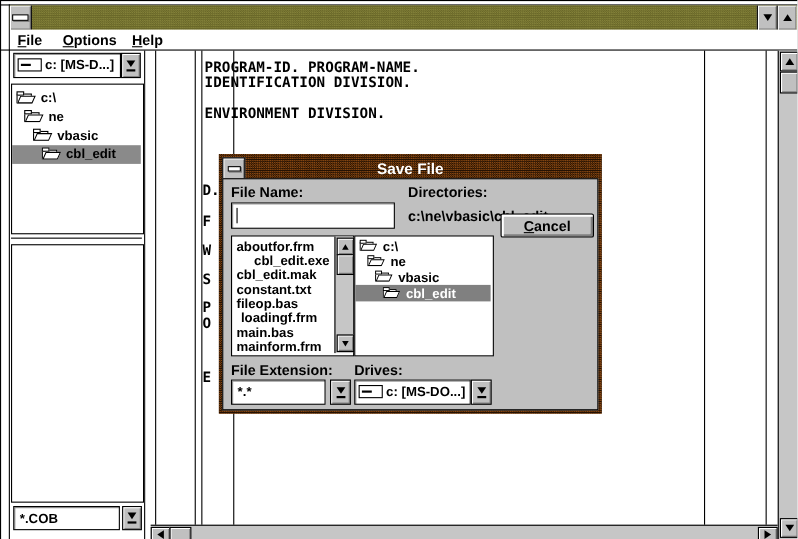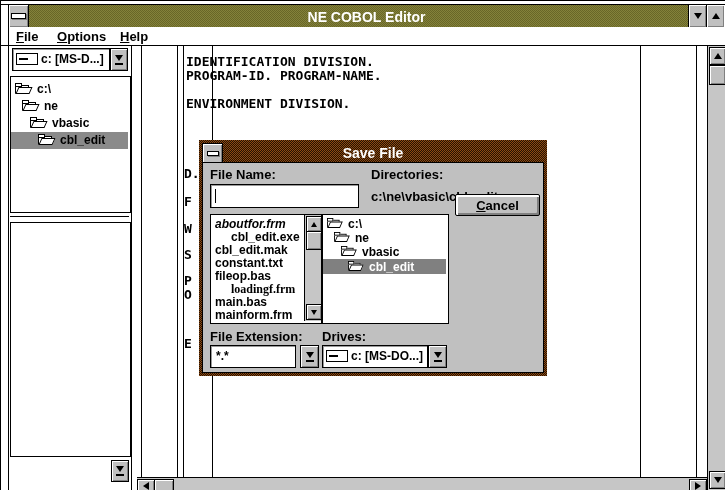--- a/index.html
+++ b/index.html
@@ -53,21 +53,20 @@
 <div id="screen">
 
   <div class="abs" style="left:0;top:0;width:725px;height:490px;border-top:1px solid #000;border-left:1px solid #000;border-right:1px solid #000;"></div>
   <div class="abs hline" style="left:0;top:4px;width:725px;"></div>
   <div class="abs vline" style="left:8px;top:4px;height:486px;"></div>
 
   <div class="abs dither-olive" style="left:9px;top:5px;width:715px;height:22px;"></div>
   <div class="abs grey bevel" style="left:9px;top:5px;width:19px;height:22px;border-right:1px solid #000;display:flex;align-items:center;justify-content:center;">
     <span class="dash"></span>
   </div>
-  <div class="abs" style="left:9px;top:9px;width:715px;text-align:center;font:bold 14px 'Liberation Sans',sans-serif;color:#fff;">NE COBOL Editor</div>
   <div class="abs grey bevel" style="left:688px;top:5px;width:17px;height:22px;border-left:1px solid #000;display:flex;align-items:center;justify-content:center;">
     <span class="tri tri-down"></span>
   </div>
   <div class="abs grey bevel" style="left:706px;top:5px;width:17px;height:22px;border-left:1px solid #000;display:flex;align-items:center;justify-content:center;">
     <span class="tri tri-up"></span>
   </div>
 
   <div class="abs" style="left:9px;top:27px;width:715px;height:18px;background:#fff;"></div>
   <div class="abs hline" style="left:0;top:45px;width:725px;"></div>
   <div class="abs ui ulf" style="left:16px;top:29px;">File</div>
@@ -119,35 +118,38 @@
           <i class="front"></i>
         </span>
       <span class="ui12" style="position:absolute;left:49px;top:1px;">cbl_edit</span>
     </div>
   </div>
 
   <div class="abs hline" style="left:10px;top:216px;width:119px;"></div>
 
   <div class="abs listbox" style="left:10px;top:222px;width:119px;height:233px;"></div>
 
+  <div class="abs combo" style="left:12px;top:460px;width:95px;height:20px;">
+    <span class="ui12" style="position:absolute;left:5px;top:3px;">*.COB</span>
+  </div>
   <div class="abs ddbtn" style="left:111px;top:460px;width:16px;height:20px;">
     <span class="tri tri-down"></span>
     <span class="ddbar"></span>
   </div>
 
   <div class="abs vline" style="left:141px;top:46px;height:432px;"></div>
   <div class="abs vline" style="left:177px;top:46px;height:432px;"></div>
   <div class="abs vline" style="left:183px;top:46px;height:432px;"></div>
   <div class="abs vline" style="left:212px;top:46px;height:432px;"></div>
   <div class="abs vline" style="left:640px;top:46px;height:432px;"></div>
   <div class="abs vline" style="left:696px;top:46px;height:432px;"></div>
 
   <div class="abs" style="left:186px;top:54px;width:500px;">
+    <div class="mono" style="height:14px;">PROGRAM-ID. PROGRAM-NAME.</div>
     <div class="mono" style="height:14px;">IDENTIFICATION DIVISION.</div>
-    <div class="mono" style="height:14px;">PROGRAM-ID. PROGRAM-NAME.</div>
     <div class="mono" style="height:14px;"></div>
     <div class="mono" style="height:14px;">ENVIRONMENT DIVISION.</div>
     <div class="mono" style="height:14px;"></div>
   </div>
   <span class="abs mono" style="left:184px;top:166px;">D.</span>
   <span class="abs mono" style="left:184px;top:194px;">F</span>
   <span class="abs mono" style="left:184px;top:221px;">W</span>
   <span class="abs mono" style="left:184px;top:247px;">S</span>
   <span class="abs mono" style="left:184px;top:273px;">P</span>
   <span class="abs mono" style="left:184px;top:287px;">O</span>
@@ -187,26 +189,26 @@
       <span class="ui" style="position:absolute;left:7px;top:4px;">File Name:</span>
       <div class="combo" style="position:absolute;left:7px;top:21px;width:147px;height:22px;">
         <span class="caret"></span>
         <span class="ui12" style="position:absolute;left:7px;top:4px;"></span>
       </div>
 
       <span class="ui" style="position:absolute;left:168px;top:4px;">Directories:</span>
       <span class="ui" style="position:absolute;left:168px;top:26px;">c:\ne\vbasic\cbl_edit</span>
 
       <div class="listbox" style="position:absolute;left:7px;top:51px;width:110px;height:108px;">
-        <div class="ui12" style="position:absolute;left:4px;top:2px;font-style:italic;">aboutfor.frm</div>
+        <div class="ui12" style="position:absolute;left:4px;top:2px;">aboutfor.frm</div>
         <div class="ui12" style="position:absolute;left:20px;top:15px;">cbl_edit.exe</div>
         <div class="ui12" style="position:absolute;left:4px;top:28px;">cbl_edit.mak</div>
         <div class="ui12" style="position:absolute;left:4px;top:41px;">constant.txt</div>
         <div class="ui12" style="position:absolute;left:4px;top:54px;">fileop.bas</div>
-        <div class="ui12" style="position:absolute;left:20px;top:67px;font-family:Liberation Serif, serif;">loadingf.frm</div>
+        <div class="ui12" style="position:absolute;left:8px;top:67px;">loadingf.frm</div>
         <div class="ui12" style="position:absolute;left:4px;top:80px;">main.bas</div>
         <div class="ui12" style="position:absolute;left:4px;top:93px;">mainform.frm</div>
         <div class="track" style="position:absolute;right:0;top:0;width:16px;height:106px;border-left:1px solid #000;">
           <div class="sbtn" style="position:absolute;left:1px;top:1px;width:14px;height:14px;">
             <span class="tri tri-up" style="border-left-width:3px;border-right-width:3px;border-bottom-width:5px;"></span>
           </div>
           <div class="thumb" style="position:absolute;left:1px;top:16px;width:14px;height:17px;"></div>
           <div class="sbtn" style="position:absolute;left:1px;bottom:1px;width:14px;height:14px;">
             <span class="tri tri-down" style="border-left-width:3px;border-right-width:3px;border-top-width:5px;"></span>
           </div>

